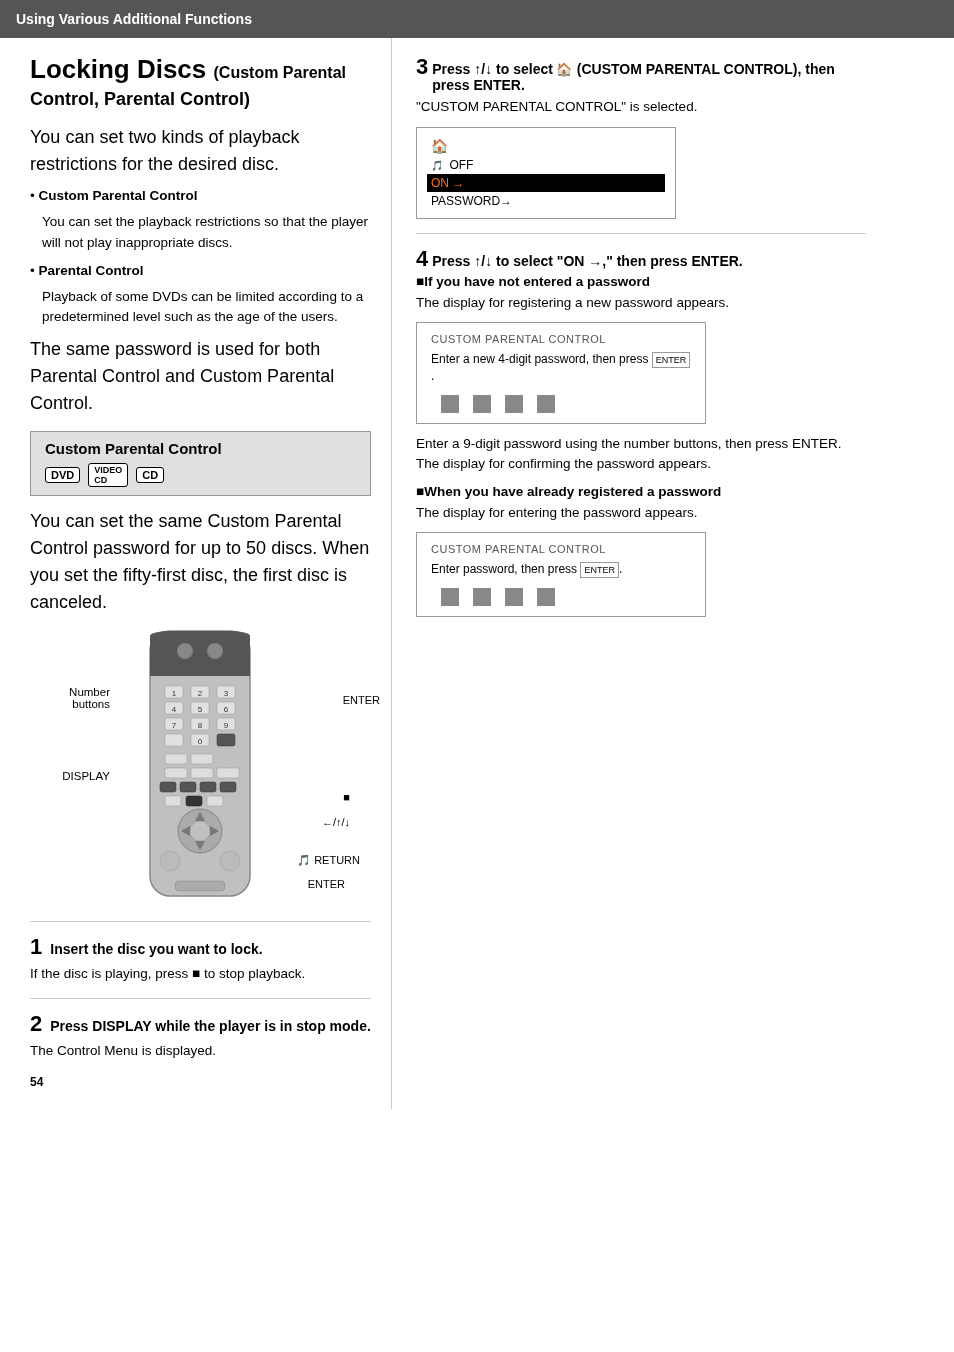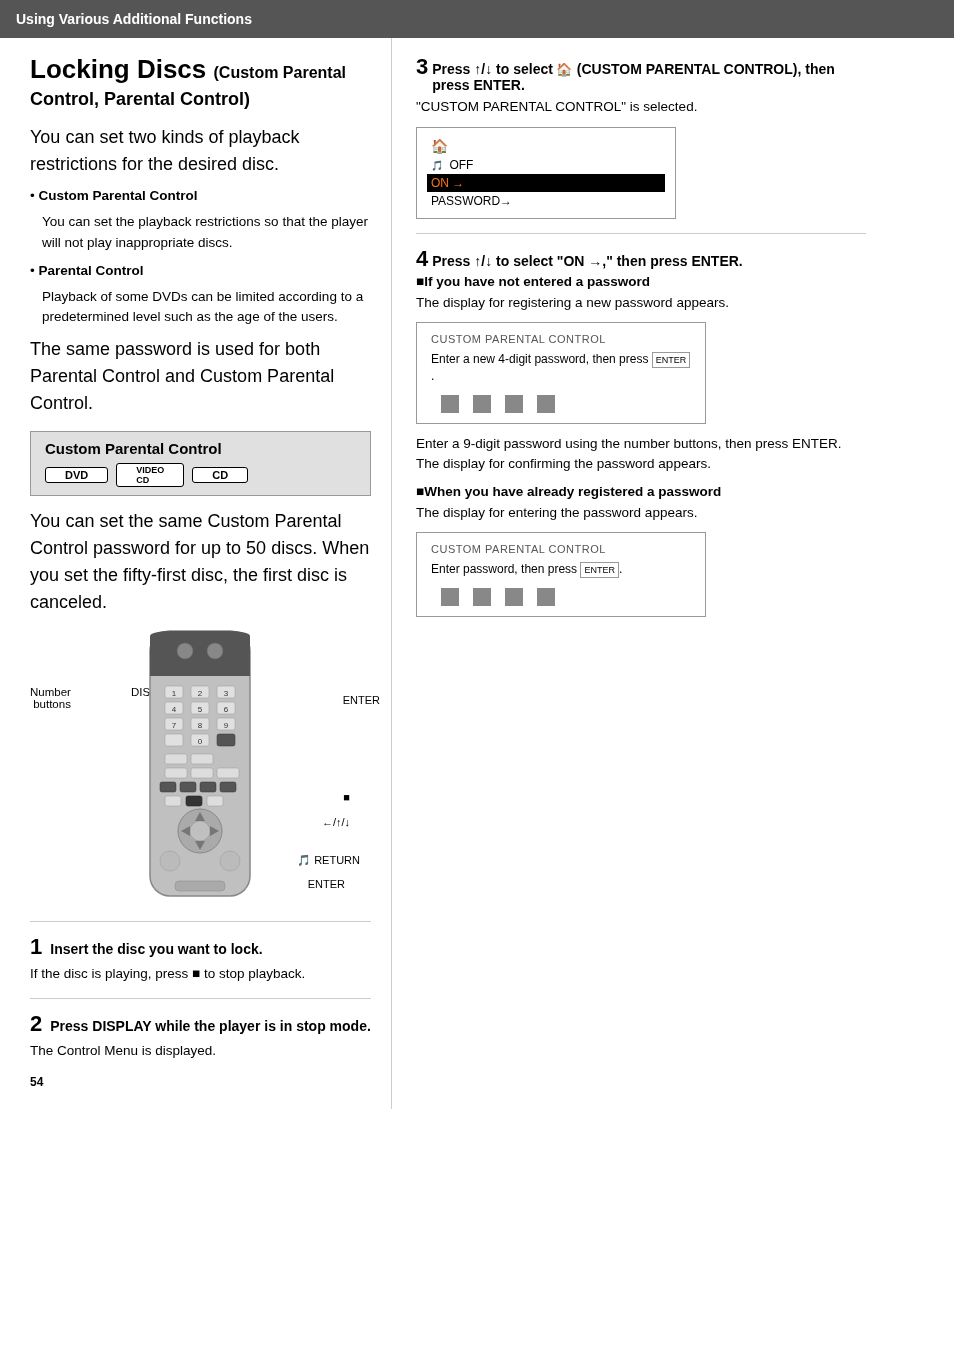--- a/index.html
+++ b/index.html
@@ -89,21 +89,21 @@
       margin-bottom: 6px;
     }
     .disc-badges {
       display: flex;
       gap: 8px;
       align-items: center;
     }
     .badge {
       border: 1px solid #000;
       border-radius: 3px;
-      padding: 1px 19px;
+      padding: 1px 5px;
       font-size: 11px;
       font-weight: bold;
     }
     .badge-dvd { background: #fff; border-color: #000; }
     .badge-vcd { background: #fff; border-color: #000; font-size: 9px; }
     .badge-cd  { background: #fff; border-color: #000; }
 
     .remote-section {
       display: flex;
       flex-direction: row;
@@ -260,21 +260,21 @@
           <span style="font-size:9px; font-weight:bold;">VIDEO</span><br><span style="font-size:9px; font-weight:bold;">CD</span>
         </span>
         <span class="badge badge-cd">CD</span>
       </div>
     </div>
 
     <div class="intro-text">You can set the same Custom Parental Control password for up to 50 discs. When you set the fifty-first disc, the first disc is canceled.</div>
 
     <div class="remote-section">
 
-      <div style="display:flex; flex-direction:row; font-size:11.5px; padding-top:60px; gap:60px; width:80px; text-align:right;">
+      <div style="display:flex; flex-direction:column; font-size:11.5px; padding-top:60px; gap:60px; width:80px; text-align:right;">
         <div>
           <span>Number buttons</span>
         </div>
         <div>
           <span>DISPLAY</span>
         </div>
       </div>
 
       <div style="position:relative; width:160px;">
         <svg width="160" height="280" viewBox="0 0 160 280">

